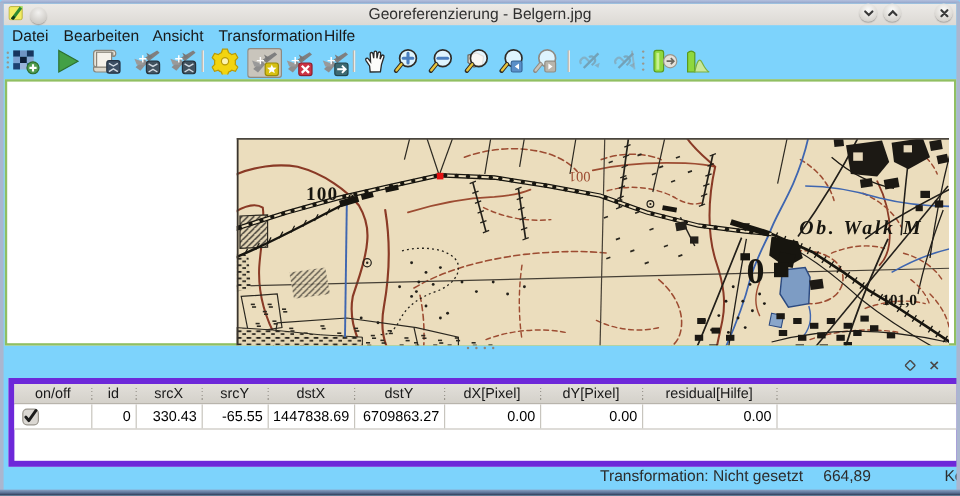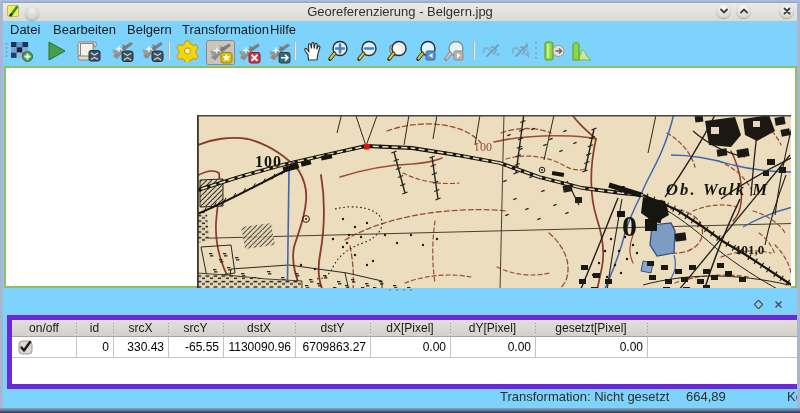--- a/index.html
+++ b/index.html
@@ -58,21 +58,21 @@
     </div>
   <div class="rbtn" style="left:779px">
       <svg width="12" height="12" viewBox="0 0 12 12">
         <path d="M3.5 3.5 L8.5 8.5 M8.5 3.5 L3.5 8.5" stroke="#3a3a3a" stroke-width="1.8" fill="none" stroke-linecap="round"></path>
       </svg>
     </div>
 
   <div class="menubar">
     <div class="menu" style="left:7px">Datei</div>
     <div class="menu" style="left:50px">Bearbeiten</div>
-    <div class="menu" style="left:124px">Belgern</div>
+    <div class="menu" style="left:124px">Ansicht</div>
     <div class="menu" style="left:179px">Transformation</div>
     <div class="menu" style="left:267px">Hilfe</div>
   </div>
 
   <div class="toolbar" id="toolbar">
       <svg class="tb" style="left:2px;top:4px" width="4" height="18">
         <circle cx="1.5" cy="2" r="1" fill="#9a968c"></circle>
         <circle cx="1.5" cy="6" r="1" fill="#9a968c"></circle>
         <circle cx="1.5" cy="10" r="1" fill="#9a968c"></circle>
         <circle cx="1.5" cy="14" r="1" fill="#9a968c"></circle>
@@ -629,32 +629,32 @@
         <div class="th" style="left:156px;width:55px">srcY</div>
         <div class="hsep" style="left:156px"></div>
         <div class="th" style="left:211px;width:72px">dstX</div>
         <div class="hsep" style="left:211px"></div>
         <div class="th" style="left:283px;width:75px">dstY</div>
         <div class="hsep" style="left:283px"></div>
         <div class="th" style="left:358px;width:80px">dX[Pixel]</div>
         <div class="hsep" style="left:358px"></div>
         <div class="th" style="left:438px;width:85px">dY[Pixel]</div>
         <div class="hsep" style="left:438px"></div>
-        <div class="th" style="left:523px;width:112px">gesetzt[Pixel]</div>
+        <div class="th" style="left:523px;width:112px">residual[Hilfe]</div>
         <div class="hsep" style="left:523px"></div>
         <div class="hsep" style="left:635px"></div>
       </div>
     <div class="row" id="trow">
         <div class="cell" style="left:64px;width:33px">0</div>
         <div class="vline" style="left:64px"></div>
         <div class="cell" style="left:101px;width:51px">330.43</div>
         <div class="vline" style="left:101px"></div>
         <div class="cell" style="left:156px;width:51px">-65.55</div>
         <div class="vline" style="left:156px"></div>
-        <div class="cell" style="left:211px;width:68px">1130090.96</div>
+        <div class="cell" style="left:211px;width:68px">1447838.69</div>
         <div class="vline" style="left:211px"></div>
         <div class="cell" style="left:283px;width:71px">6709863.27</div>
         <div class="vline" style="left:283px"></div>
         <div class="cell" style="left:358px;width:76px">0.00</div>
         <div class="vline" style="left:358px"></div>
         <div class="cell" style="left:438px;width:81px">0.00</div>
         <div class="vline" style="left:438px"></div>
         <div class="cell" style="left:523px;width:108px">0.00</div>
         <div class="vline" style="left:523px"></div>
         <div class="vline" style="left:635px"></div>

